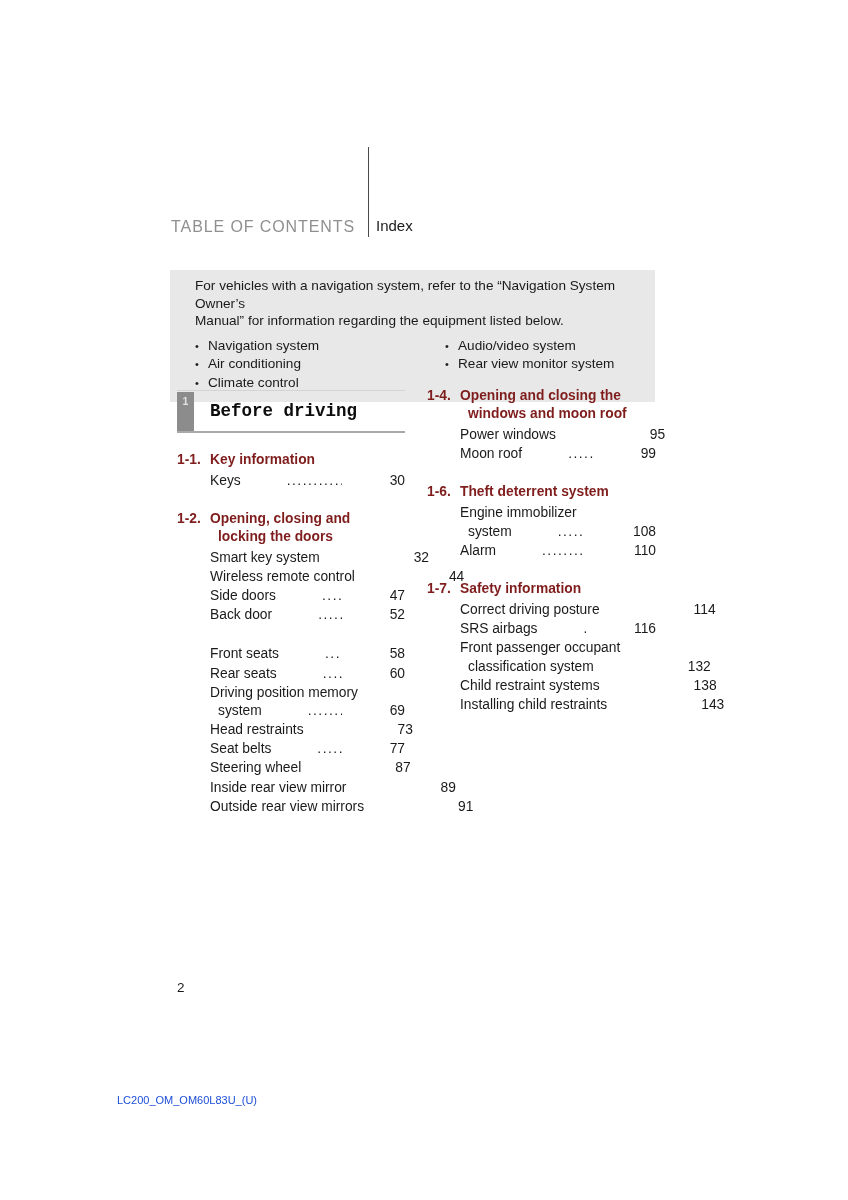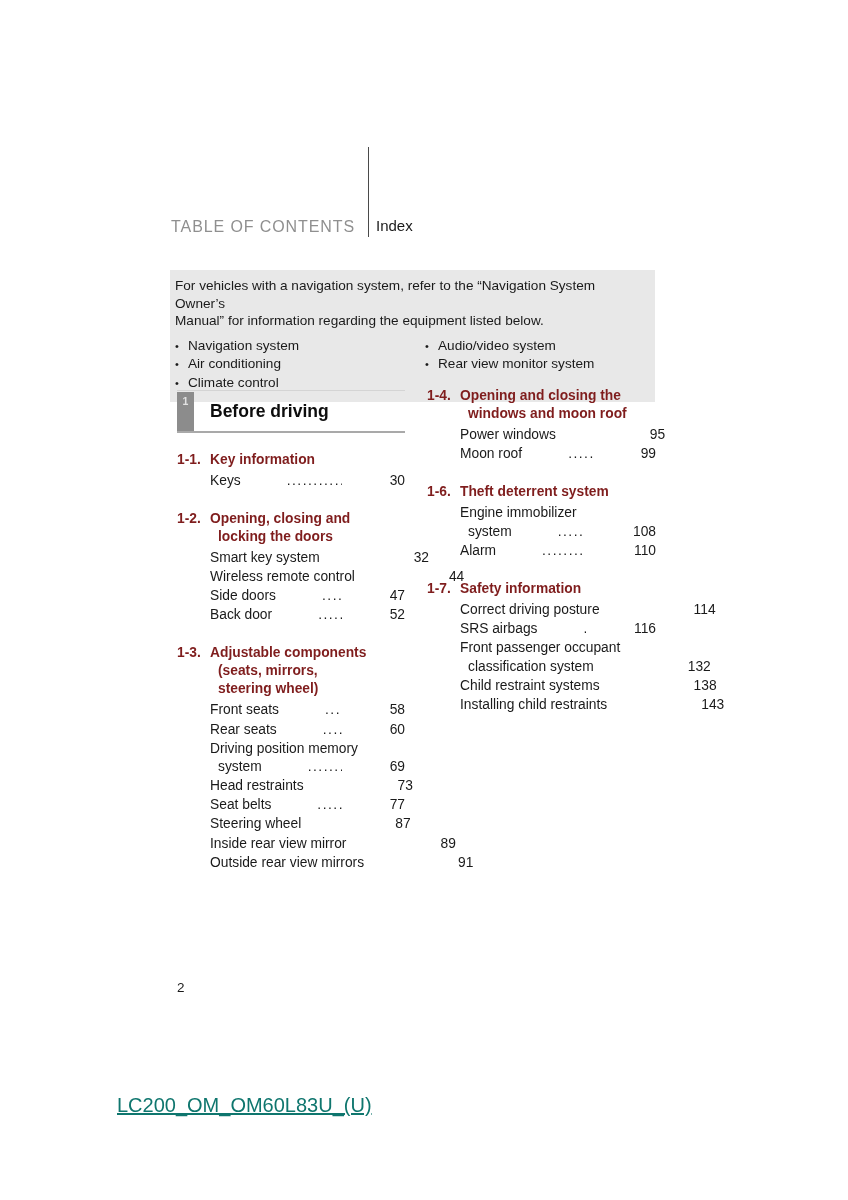--- a/index.html
+++ b/index.html
@@ -12,56 +12,56 @@
     width:848px;height:1200px;background:var(--page-bg);
     font-family:"Liberation Sans","DejaVu Sans",sans-serif;color:var(--text);
     position:relative;overflow:hidden;
   }
   .vline{position:absolute;left:368px;top:147px;width:1px;height:90px;background:var(--vline);}
   .toc-label{position:absolute;left:155px;top:218px;width:200px;text-align:right;
     font-size:16px;letter-spacing:0.9px;color:var(--muted);white-space:nowrap;}
   .index-label{position:absolute;left:376px;top:217px;font-size:15px;color:var(--text);}
 
   .notice-box{position:absolute;left:170px;top:270px;width:485px;min-height:106px;
-    background:var(--notice-bg);padding:7px 10px 10px 5px;font-size:13.6px;line-height:17.5px;}
+    background:var(--notice-bg);padding:7px 10px 10px 25px;font-size:13.6px;line-height:17.5px;}
   .notice-text{margin:0;}
   .notice-cols{display:flex;margin-top:7px;}
   .blist{list-style:none;margin:0;padding:0;}
   .blist.left{width:250px;flex-shrink:0;}
   .blist li{line-height:17.5px;display:flex;align-items:baseline;}
   .blist .bullet{width:13px;flex-shrink:0;font-size:11px;}
 
   .col{position:absolute;font-size:13.8px;}
   .col-left{left:177px;top:390px;width:228px;}
   .col-right{left:427px;top:387px;width:229px;}
 
   .chapter-header{position:relative;height:43px;border-top:1px solid var(--rule-light);
     border-bottom:2px solid var(--rule-dark);margin-bottom:18px;}
   .chapter-square{position:absolute;left:0;top:1px;width:17px;height:39px;background:var(--square);}
   .chapter-square span{display:block;text-align:center;padding-top:3px;font-size:10.5px;
     font-weight:bold;color:#e2e2e2;}
-  .chapter-title{margin-left:33px;line-height:41px;font-size:17.5px;font-weight:bold;color:#0d0d0d;}
+  .chapter-title{margin-left:33px;line-height:41px;font-size:17.5px;font-weight:bold;color:#0d0d0d;font-family:Liberation Mono, monospace;}
 
   .toc-section{margin-top:20px;}
   .sections > .toc-section:first-child{margin-top:0;}
   .sec-title{display:flex;font-weight:bold;line-height:18px;color:#7f1d1d;}
   .sec-id{width:33px;flex-shrink:0;}
   .tl{white-space:nowrap;}
   .tl.cont-line{margin-left:8px;}
   .entries{margin-top:2px;}
   .pre{margin-left:33px;line-height:16.5px;padding-top:2px;white-space:nowrap;}
   .row{margin-left:33px;display:flex;align-items:baseline;line-height:19.1px;gap:44px;}
   .row.cont{margin-left:41px;}
   .row .t{white-space:nowrap;}
   .row .dots{flex:1;overflow:hidden;white-space:nowrap;margin-left:2px;}
   .row .dots::after{content:"..................................................................";letter-spacing:1.5px;}
   .row .p{white-space:nowrap;padding-left:4px;}
 
   .page-number{position:absolute;left:177px;top:980px;font-size:13.5px;}
-  .doc-code{position:absolute;left:117px;top:1094px;font-size:20px;color:#0f766e;text-decoration:underline;}
+  .doc-code{position:absolute;left:117px;top:1094px;font-size:11px;color:#1d4ed8;}
 </style>
 </head>
 <body>
 
 <div class="page">
 
   <div class="vline"></div>
   <div class="toc-label">TABLE OF CONTENTS</div>
   <div class="index-label">Index</div>
 
@@ -143,28 +143,20 @@
               <span class="p">47</span>
             </div>
             <div class="row">
               <span class="t">Back door</span>
               <span class="dots"></span>
               <span class="p">52</span>
             </div>
           </div>
         </div>
         <div class="toc-section">
-          <div class="sec-title">
-            <span class="sec-id">1-3.</span>
-            <div class="sec-name">
-              <div class="tl">Adjustable components</div>
-              <div class="tl cont-line">(seats, mirrors,</div>
-              <div class="tl cont-line">steering wheel)</div>
-            </div>
-          </div>
           <div class="entries">
             <div class="row">
               <span class="t">Front seats</span>
               <span class="dots"></span>
               <span class="p">58</span>
             </div>
             <div class="row">
               <span class="t">Rear seats</span>
               <span class="dots"></span>
               <span class="p">60</span>

